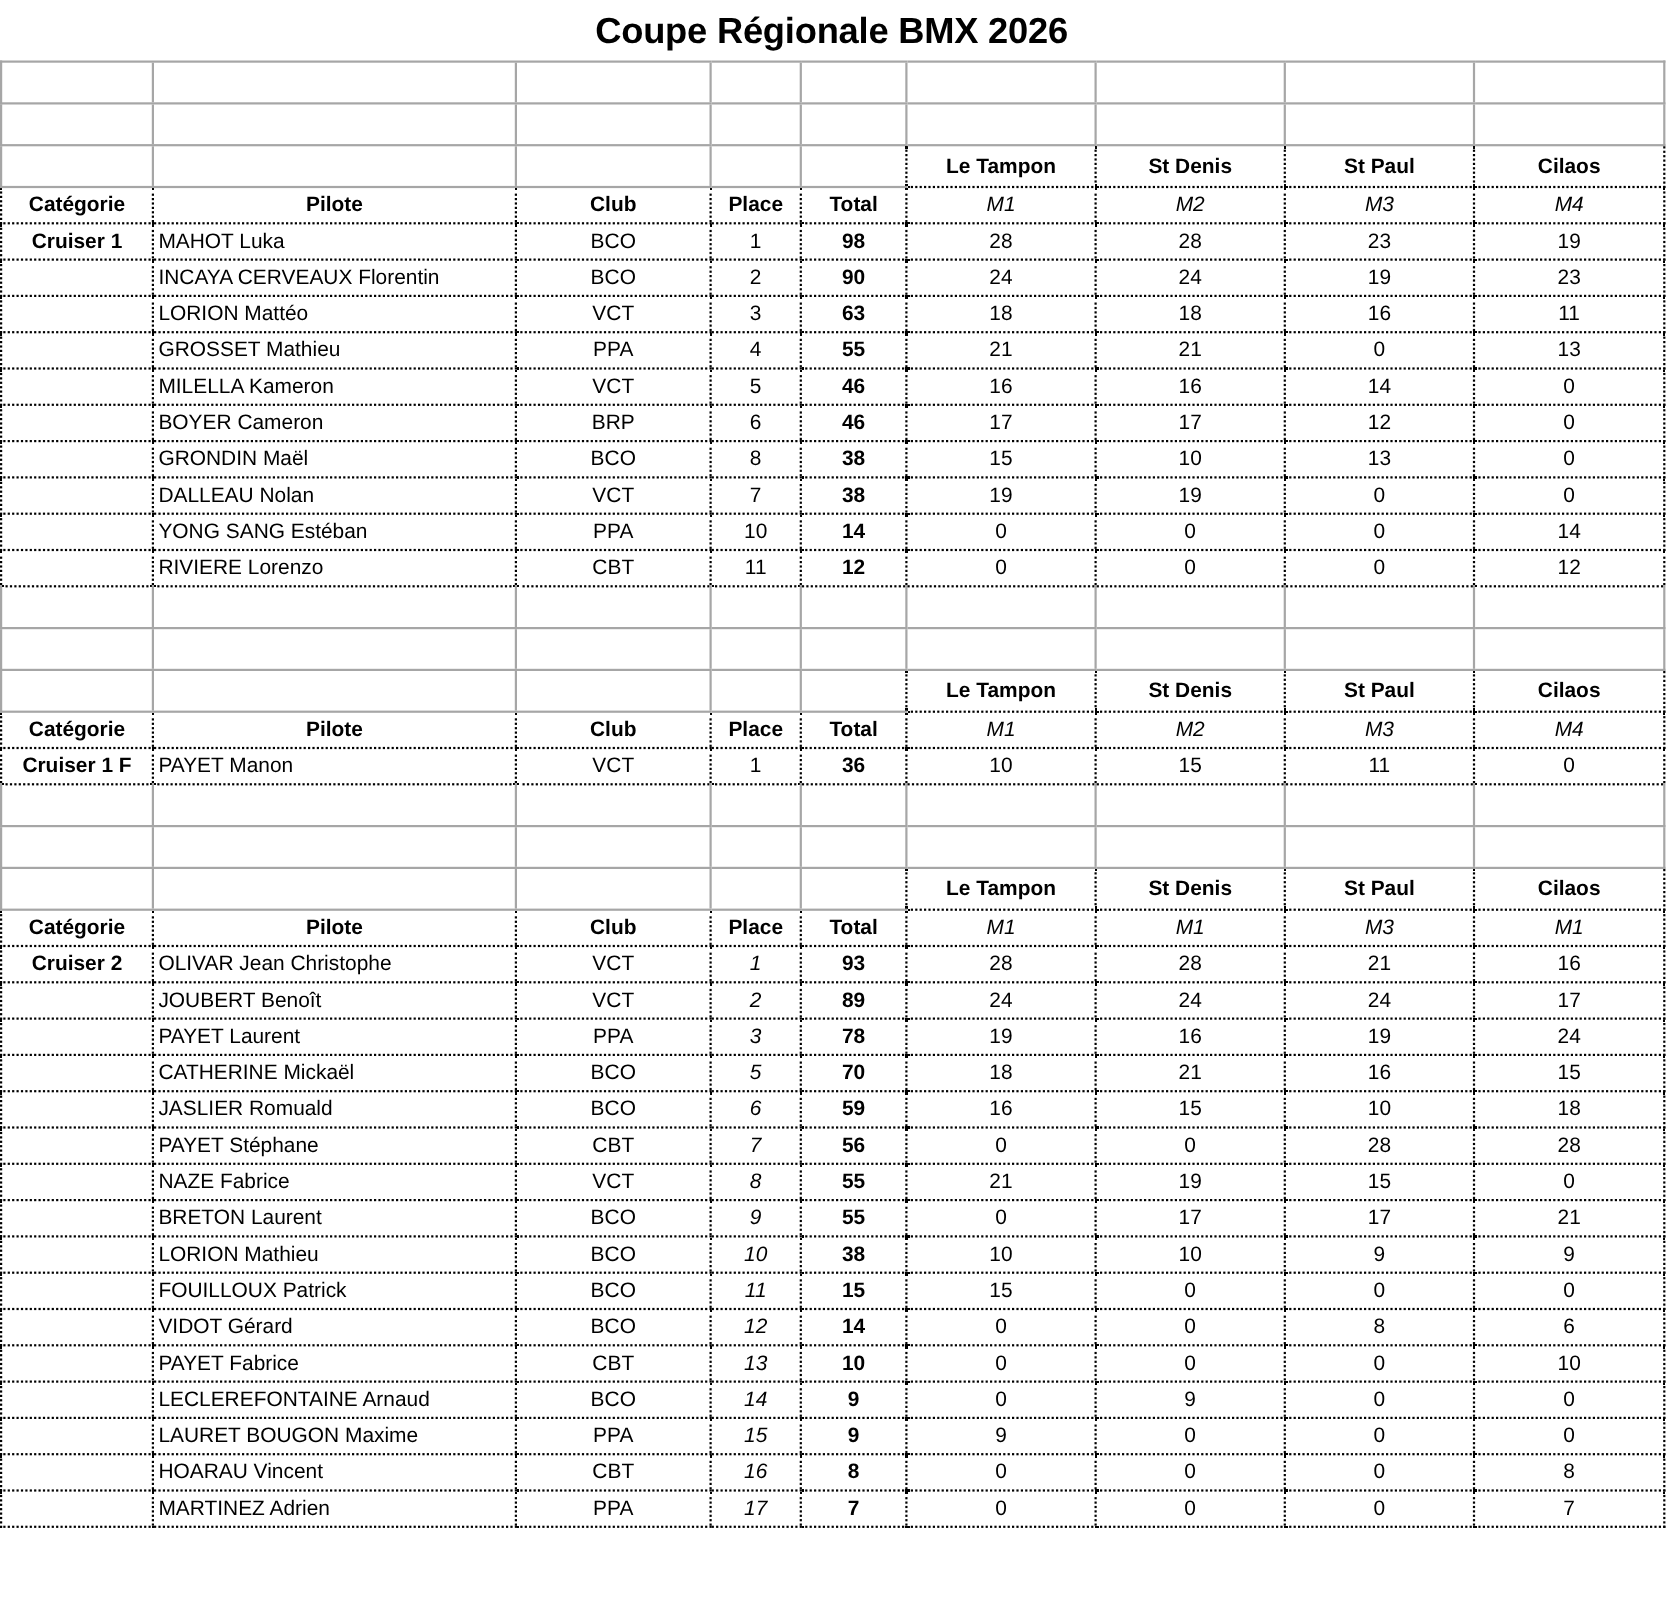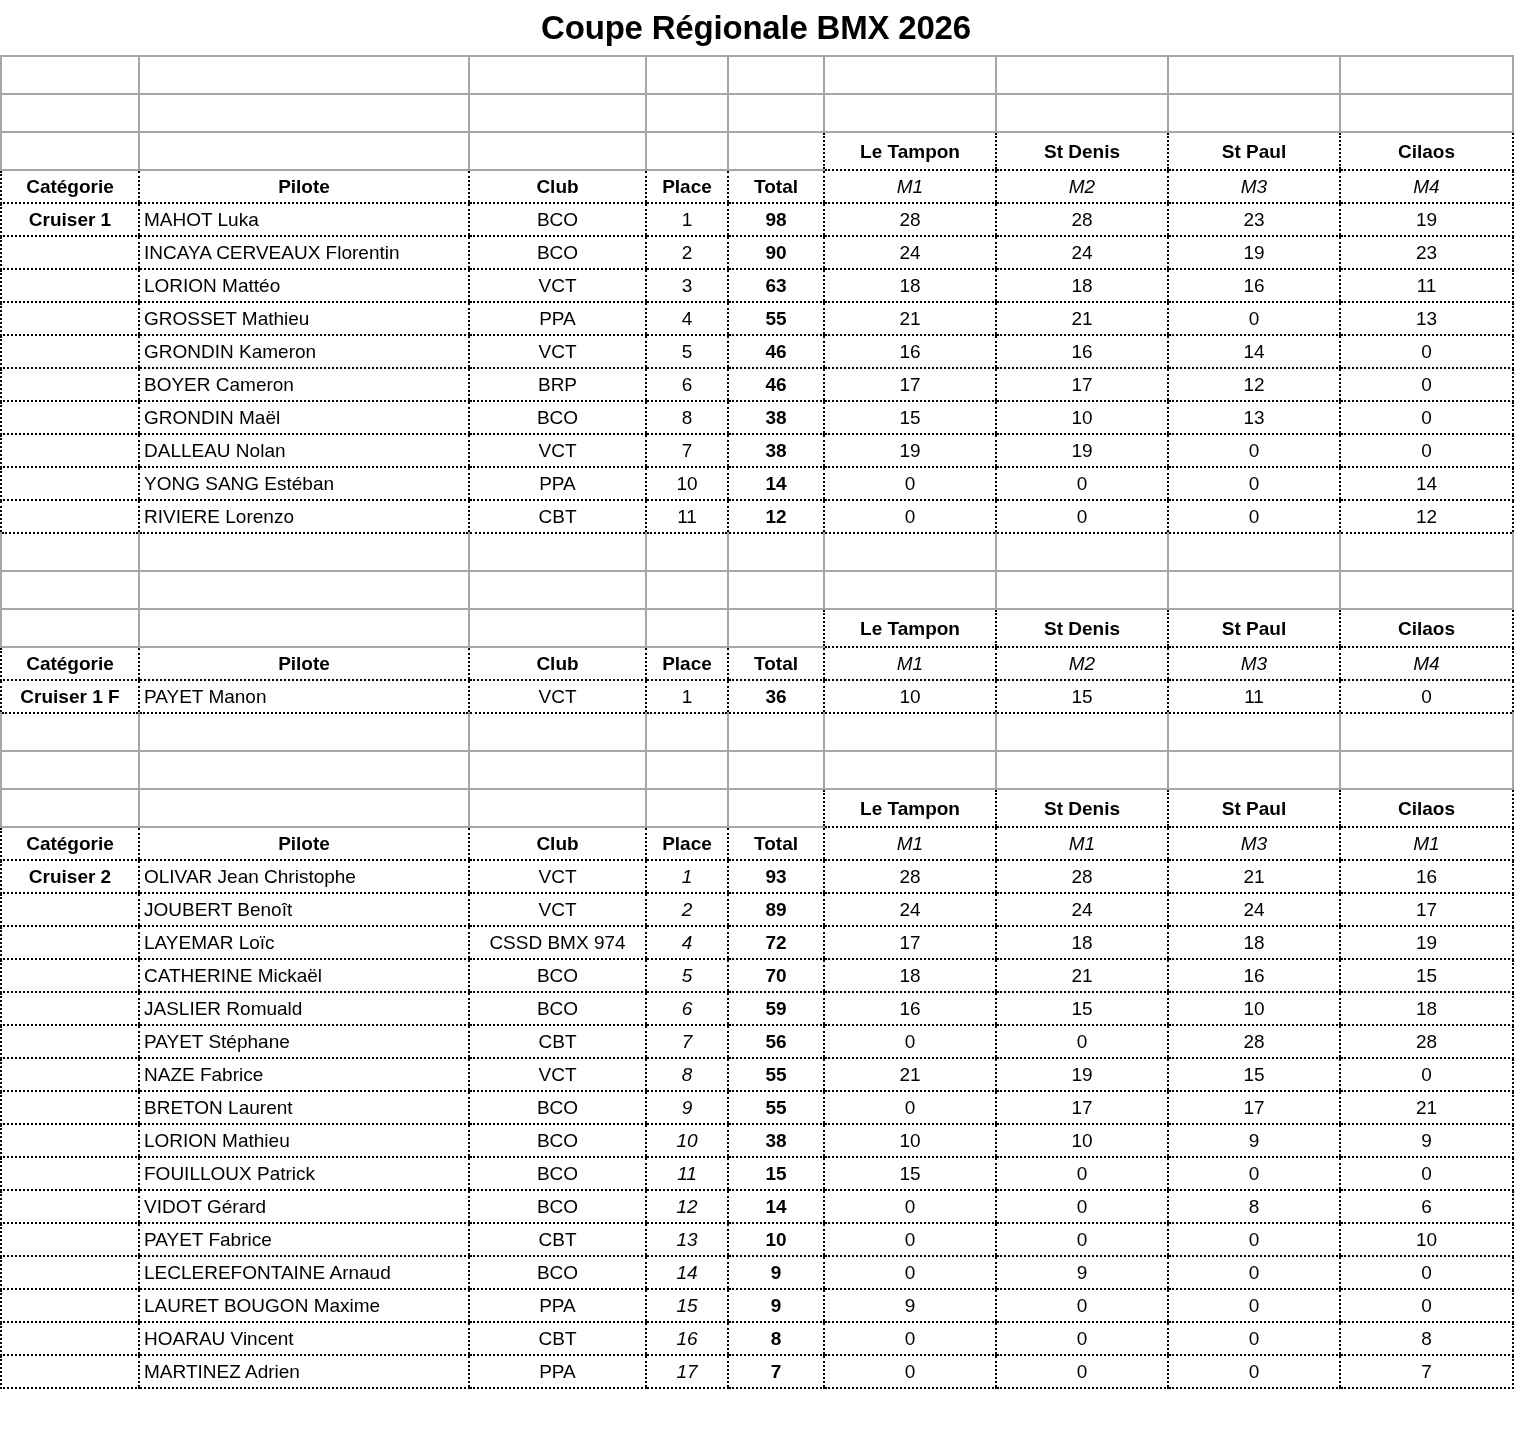--- a/index.html
+++ b/index.html
@@ -207,21 +207,21 @@
           <td class="club dl db">PPA</td>
           <td class="place dl db">4</td>
           <td class="total dl db">55</td>
           <td class="score dl db">21</td>
           <td class="score dl db">21</td>
           <td class="score dl db">0</td>
           <td class="score dl db dr">13</td>
         </tr>
         <tr>
           <td class="cat dl db"></td>
-          <td class="pil dl db">GRONDIN Kameron</td>
+          <td class="pil dl db">MILELLA Kameron</td>
           <td class="club dl db">VCT</td>
           <td class="place dl db">5</td>
           <td class="total dl db">46</td>
           <td class="score dl db">16</td>
           <td class="score dl db">16</td>
           <td class="score dl db">14</td>
           <td class="score dl db dr">0</td>
         </tr>
         <tr>
           <td class="cat dl db"></td>
@@ -394,28 +394,28 @@
           <td class="club dl db">VCT</td>
           <td class="place dl db ital">2</td>
           <td class="total dl db">89</td>
           <td class="score dl db">24</td>
           <td class="score dl db">24</td>
           <td class="score dl db">24</td>
           <td class="score dl db dr">17</td>
         </tr>
         <tr>
           <td class="cat dl db"></td>
-          <td class="pil dl db">LAYEMAR Loïc</td>
-          <td class="club dl db">CSSD BMX 974</td>
-          <td class="place dl db ital">4</td>
-          <td class="total dl db">72</td>
-          <td class="score dl db">17</td>
-          <td class="score dl db">18</td>
-          <td class="score dl db">18</td>
-          <td class="score dl db dr">19</td>
+          <td class="pil dl db">PAYET Laurent</td>
+          <td class="club dl db">PPA</td>
+          <td class="place dl db ital">3</td>
+          <td class="total dl db">78</td>
+          <td class="score dl db">19</td>
+          <td class="score dl db">16</td>
+          <td class="score dl db">19</td>
+          <td class="score dl db dr">24</td>
         </tr>
         <tr>
           <td class="cat dl db"></td>
           <td class="pil dl db">CATHERINE Mickaël</td>
           <td class="club dl db">BCO</td>
           <td class="place dl db ital">5</td>
           <td class="total dl db">70</td>
           <td class="score dl db">18</td>
           <td class="score dl db">21</td>
           <td class="score dl db">16</td>

